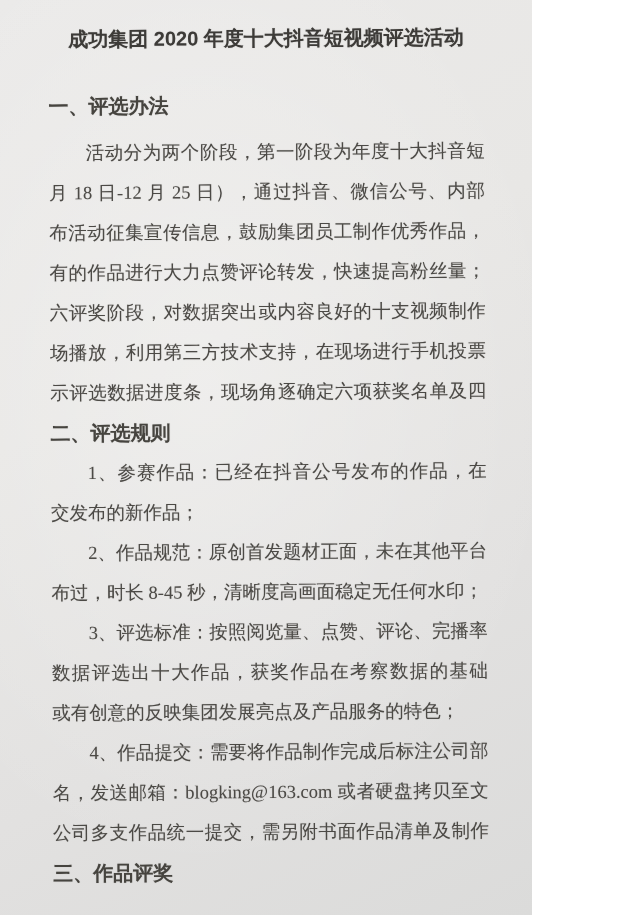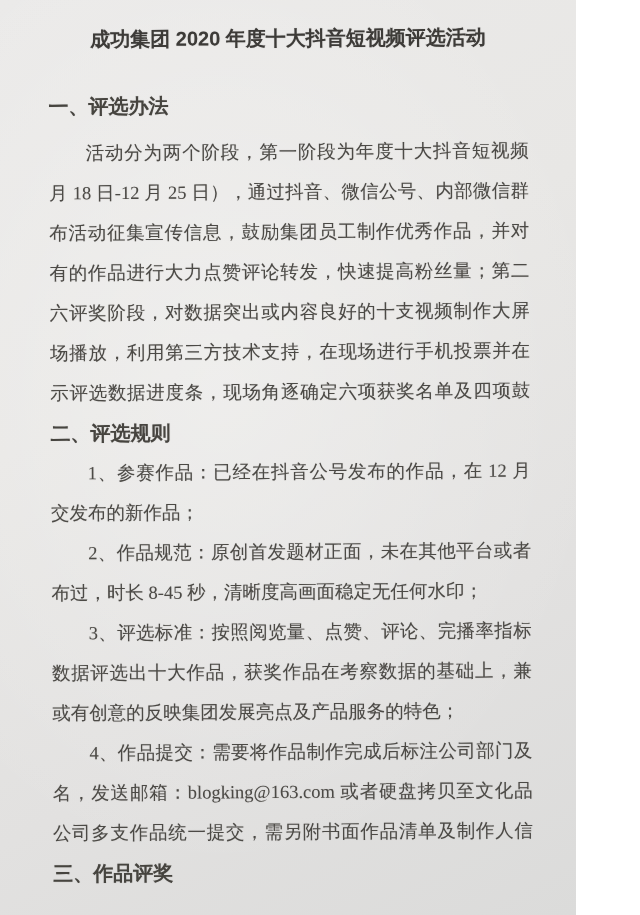--- a/index.html
+++ b/index.html
@@ -6,21 +6,21 @@
     margin: 0;
     padding: 0;
   }
   body {
     width: 640px;
     height: 915px;
     overflow: hidden;
   }
   .page {
     position: relative;
-    width: 576px;
+    width: 532px;
     height: 915px;
     
     background:
       radial-gradient(95% 75% at 38% 42%, rgba(255,255,255,0.30) 0%, rgba(255,255,255,0.0) 72%),
       linear-gradient(153deg, #ebeae9 0%, #e8e7e5 38%, #e2e1e0 70%, #dbdbda 100%);
   }
   .content {
     position: absolute;
     left: 0; top: 0; right: 0; bottom: 0;
     padding: 18px 46px 0 50px;

